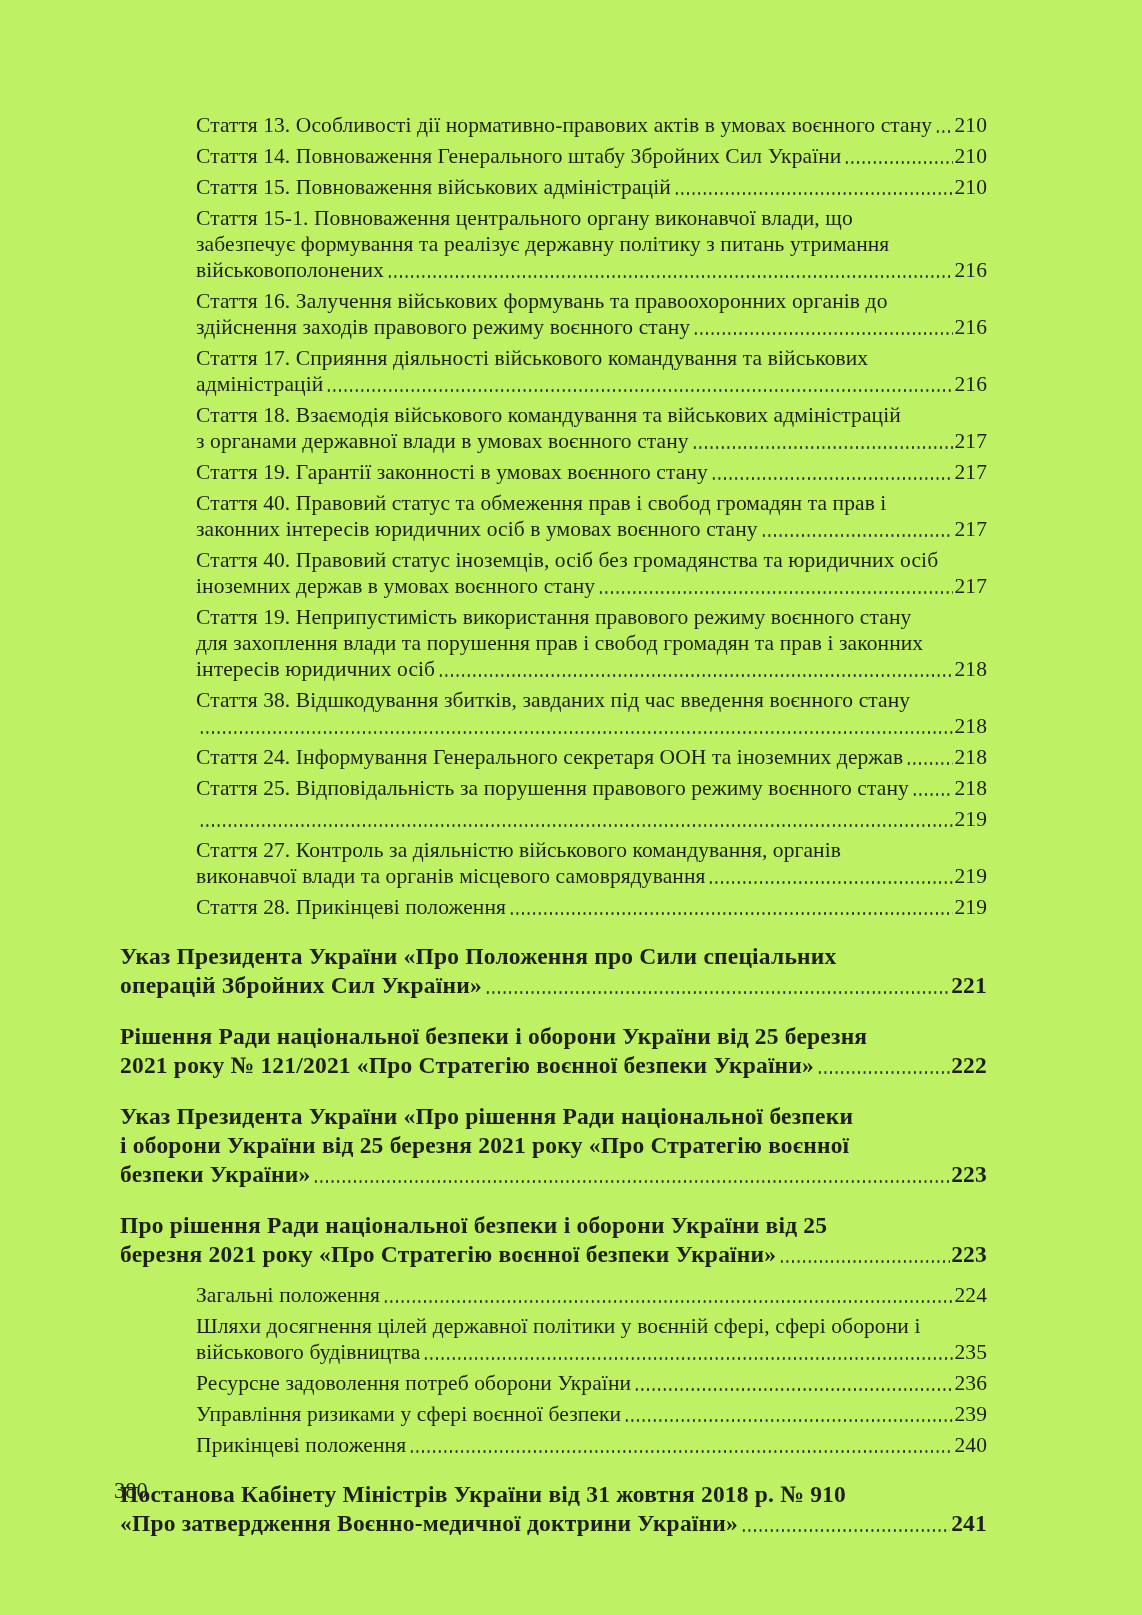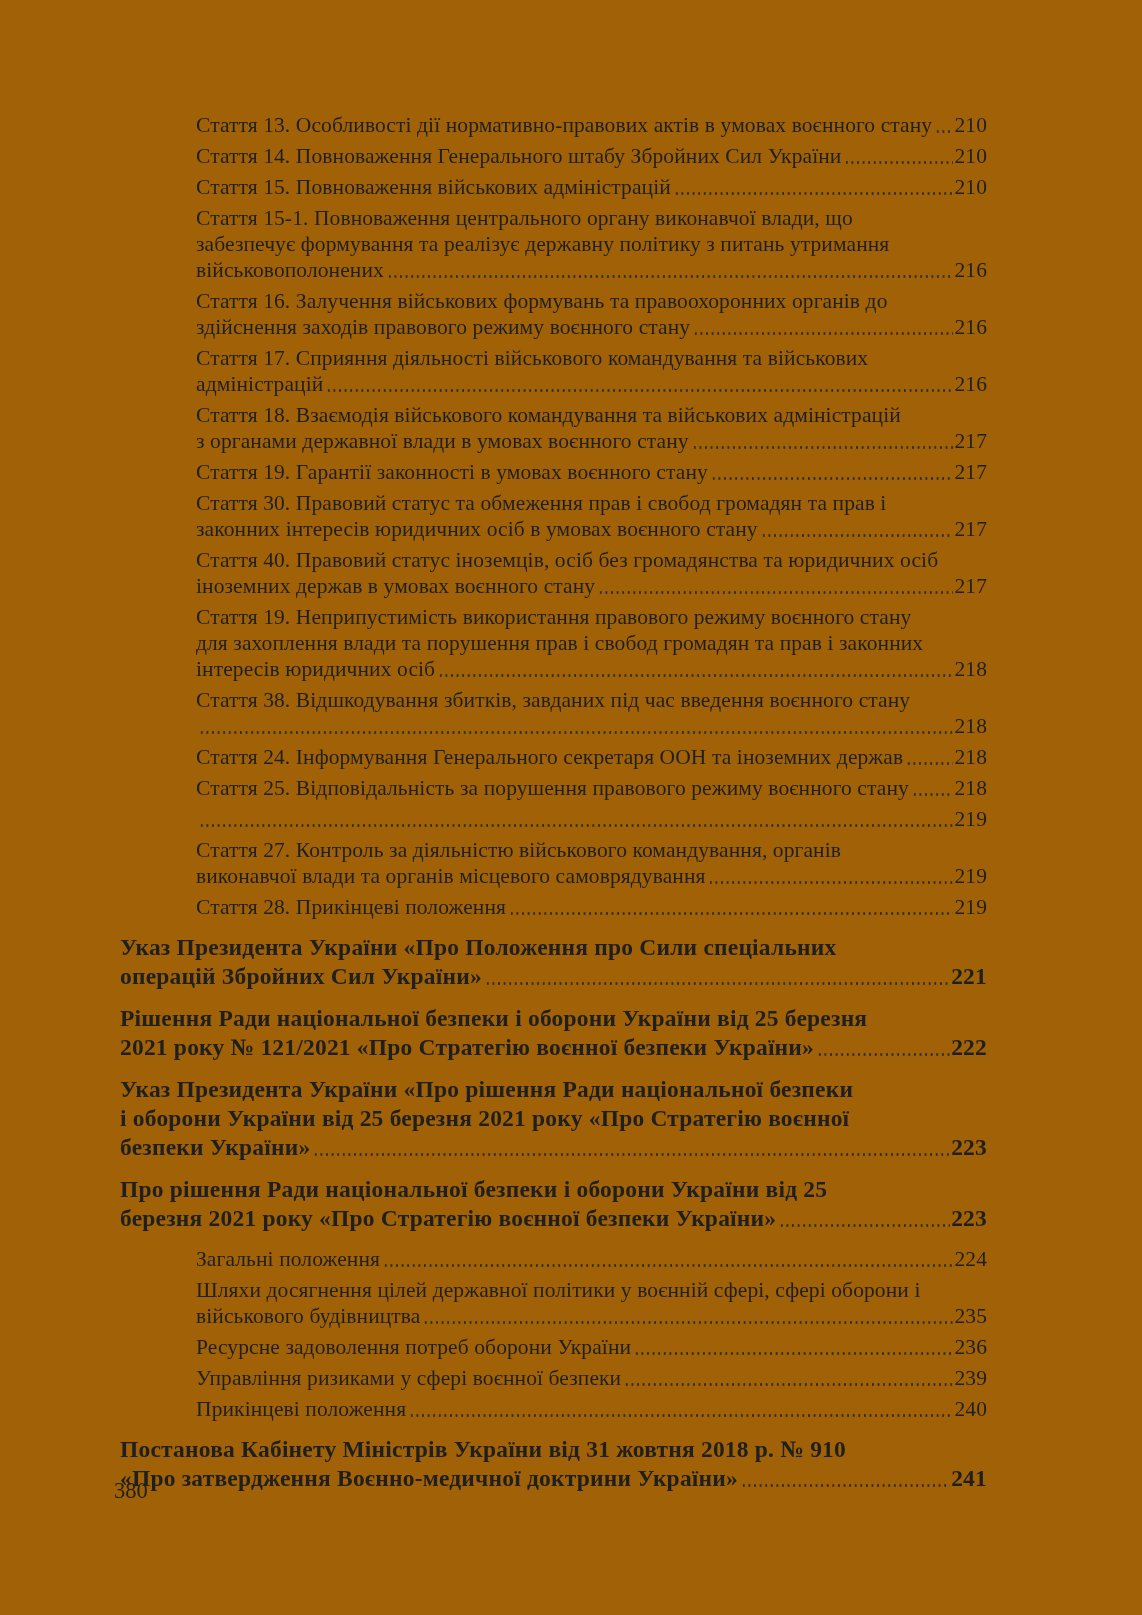--- a/index.html
+++ b/index.html
@@ -3,21 +3,21 @@
 <meta charset="utf-8">
 <style>
   * { margin: 0; padding: 0; box-sizing: border-box; }
   html, body { background: #e8e8e8; }
   body { font-family: "Liberation Serif", "DejaVu Serif", serif; }
 
   .page {
     position: relative;
     width: 1142px;
     height: 1615px;
-    background: #a16207;
+    background: #bef264;
     color: #1f1f1f;
     overflow: hidden;
   }
 
   .toc {
     position: absolute;
     top: 112px;
     left: 120px;
     right: 155px; 
   }
@@ -26,21 +26,21 @@
     font-size: 21.5px;
     line-height: 26px;
     margin-bottom: 5px;
     letter-spacing: 0.1px;
   }
   .entry.indent { padding-left: 76px; }
   .entry.bold {
     font-weight: bold;
     font-size: 23.5px;
     line-height: 29px;
-    margin-top: 13px;
+    margin-top: 22px;
     margin-bottom: 13px;
     letter-spacing: 0.2px;
   }
 
   .line { white-space: nowrap; }
 
   .line-last {
     display: flex;
     align-items: baseline;
   }
@@ -129,21 +129,21 @@
         </div>
       </div>
       <div class="entry indent">
         <div class="line-last">
           <span class="txt">Стаття 19. Гарантії законності в умовах воєнного стану</span>
           <span class="dots"></span>
           <span class="pg">217</span>
         </div>
       </div>
       <div class="entry indent">
-        <div class="line">Стаття 30. Правовий статус та обмеження прав і свобод громадян та прав і</div>
+        <div class="line">Стаття 40. Правовий статус та обмеження прав і свобод громадян та прав і</div>
         <div class="line-last">
           <span class="txt">законних інтересів юридичних осіб в умовах воєнного стану</span>
           <span class="dots"></span>
           <span class="pg">217</span>
         </div>
       </div>
       <div class="entry indent">
         <div class="line">Стаття 40. Правовий статус іноземців, осіб без громадянства та юридичних осіб</div>
         <div class="line-last">
           <span class="txt">іноземних держав в умовах воєнного стану</span>

